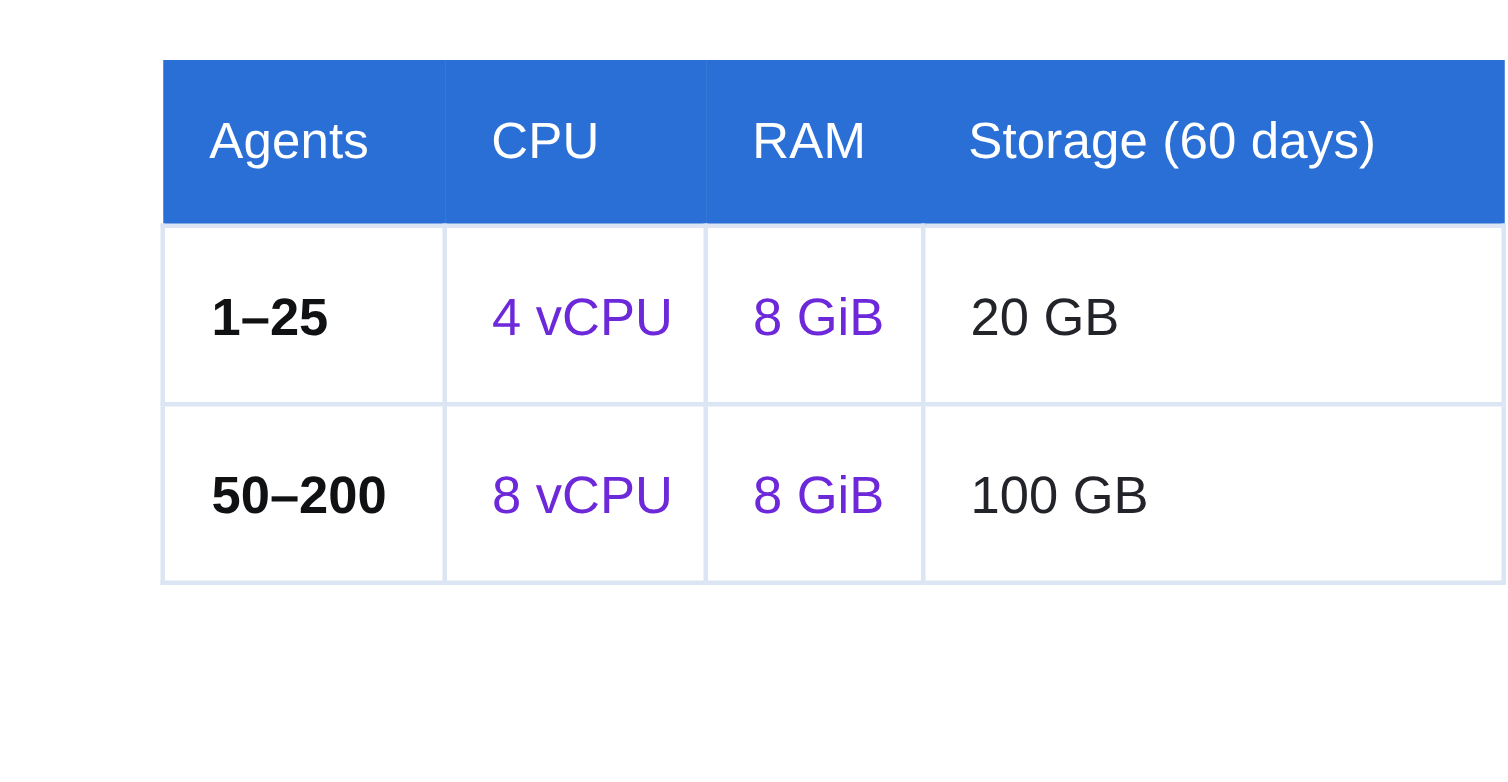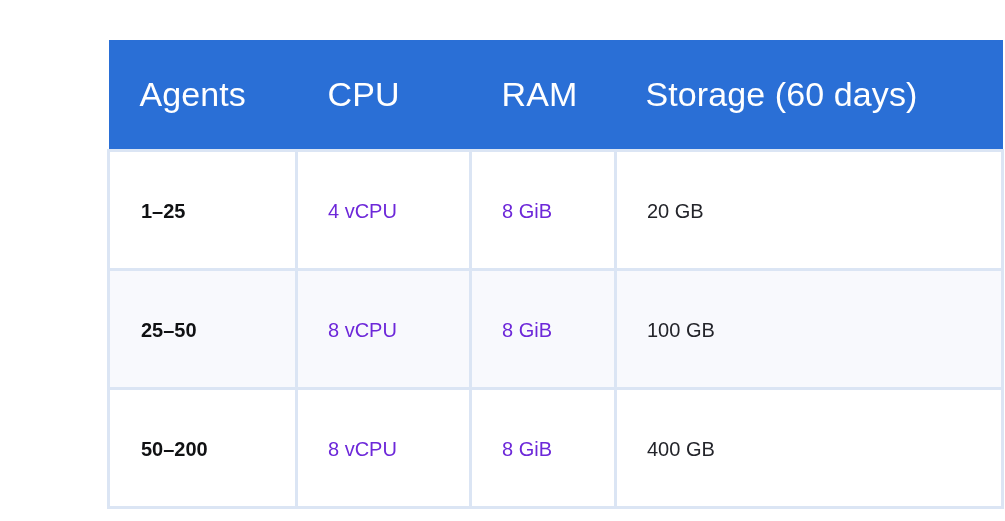--- a/index.html
+++ b/index.html
@@ -72,21 +72,21 @@
   }
   tbody tr.data-row.alt-row {
     background: #f8f9fd;
   }
 
   tbody td {
     height: 119px;
     vertical-align: middle;
     border: 3px solid #dbe5f4;
     border-top: none;
-    font-size: 20px;
+    font-size: 35px;
     color: #1d1d1f;
     padding: 3px 0 0 31px;
     box-sizing: border-box;
     white-space: nowrap;
   }
   
   tbody td.cell-agents {
     border-left: 3px solid #dbe5f4;
     font-weight: 700;
     color: #101113;
@@ -133,30 +133,24 @@
       </thead>
 
       <tbody>
         <tr class="data-row first-row">
           <td class="cell-agents">1–25</td>
           <td class="cell-cpu">4 vCPU</td>
           <td class="cell-ram">8 GiB</td>
           <td class="cell-storage">20 GB</td>
         </tr>
 
-        <tr class="data-row alt-row">
-          <td class="cell-agents">25–50</td>
-          <td class="cell-cpu">8 vCPU</td>
-          <td class="cell-ram">8 GiB</td>
-          <td class="cell-storage">100 GB</td>
-        </tr>
 
         <tr class="data-row">
           <td class="cell-agents">50–200</td>
           <td class="cell-cpu">8 vCPU</td>
           <td class="cell-ram">8 GiB</td>
-          <td class="cell-storage">400 GB</td>
+          <td class="cell-storage">100 GB</td>
         </tr>
       </tbody>
     </table>
   </div>
 
 </div>
 
 </body></html>

